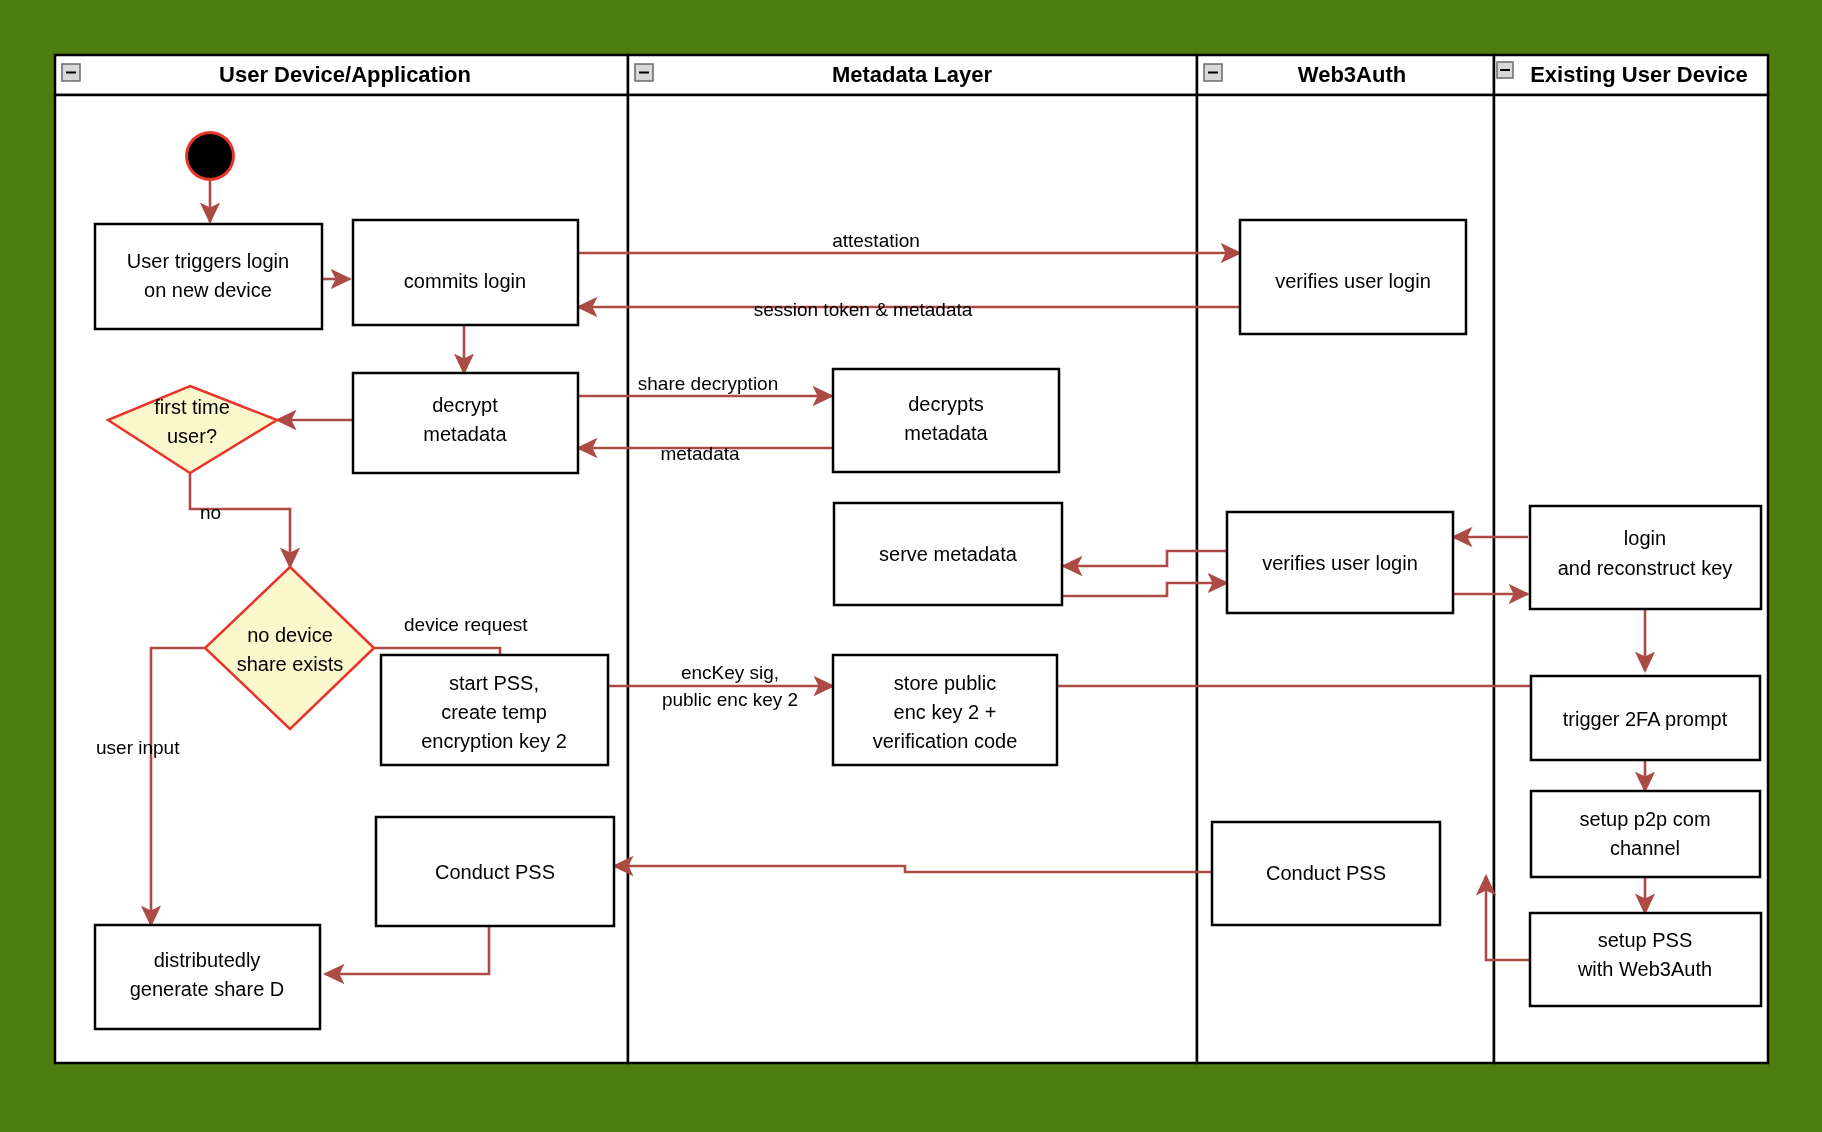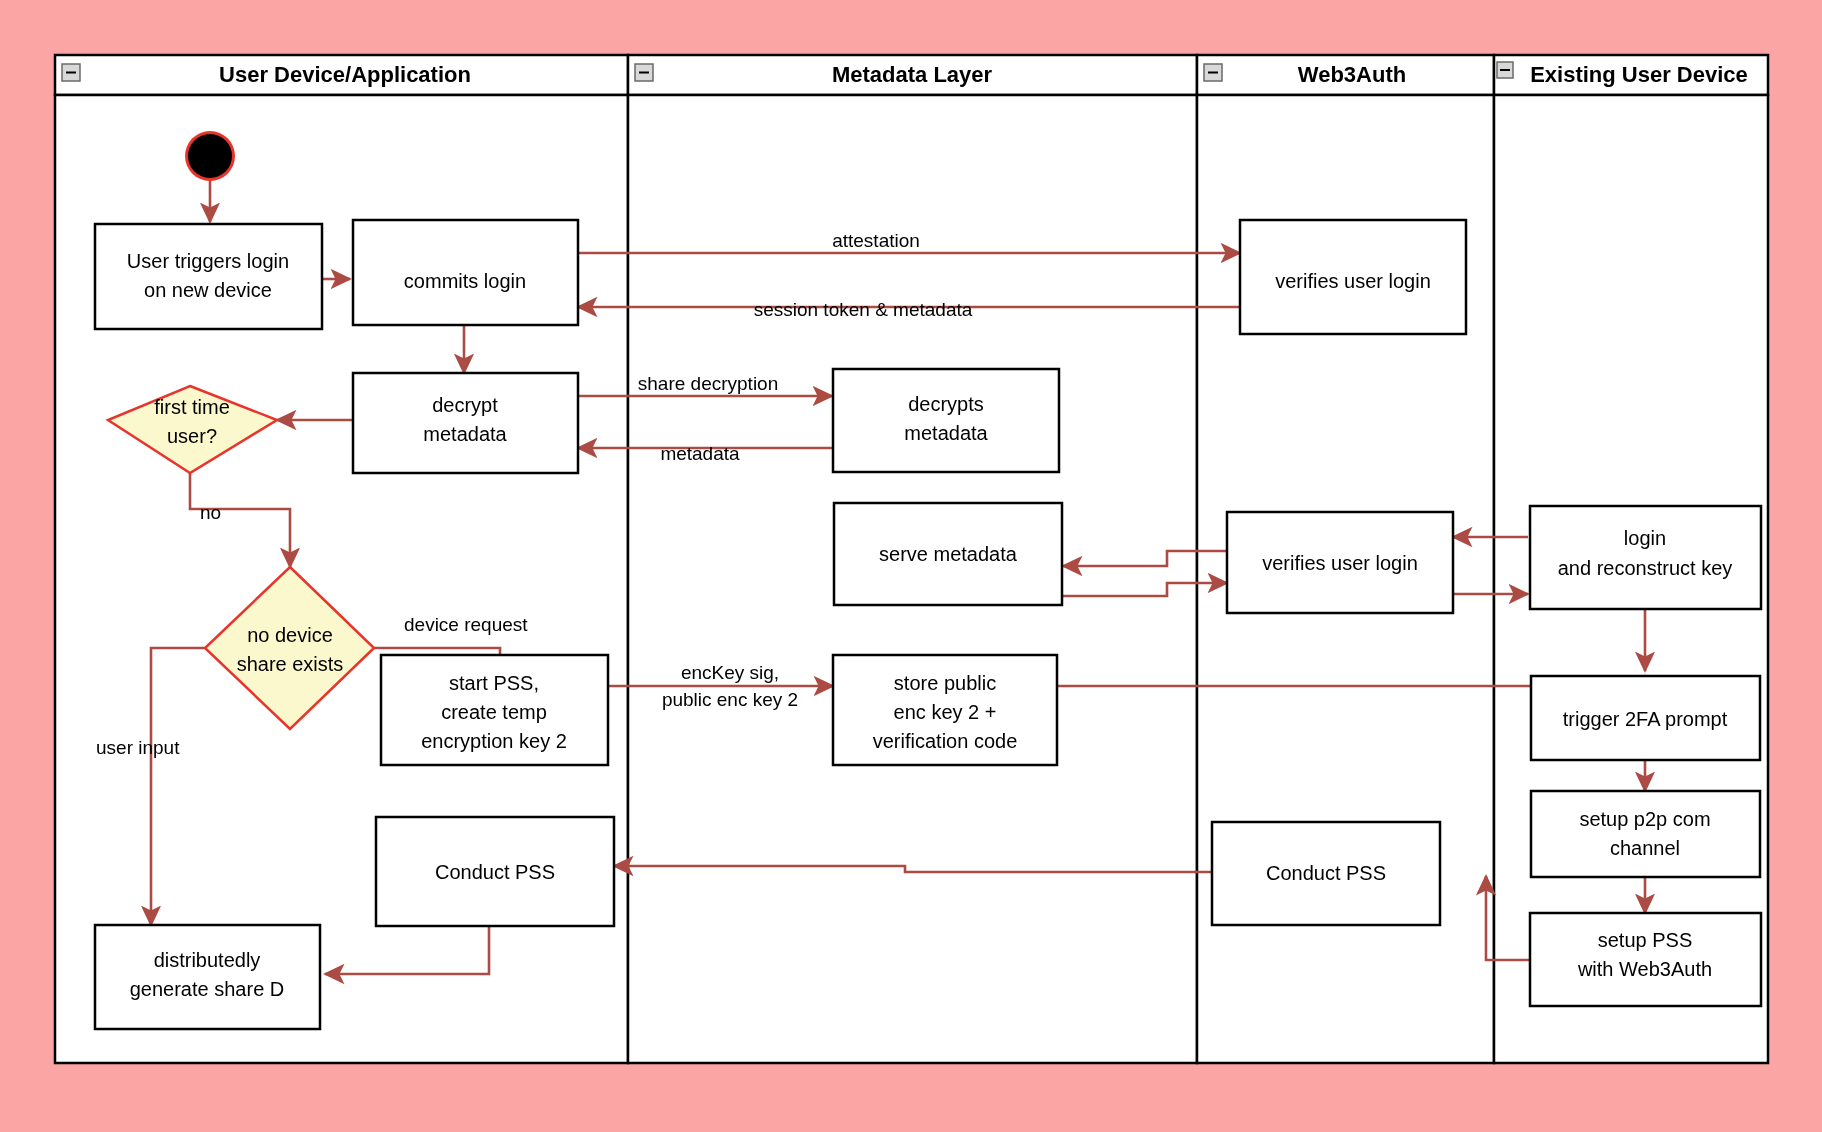--- a/index.html
+++ b/index.html
@@ -7,21 +7,21 @@
     padding: 0;
     background: #ffffff;
   }
   body {
     font-family: "Liberation Sans", sans-serif;
   }
   #stage {
     position: relative;
     width: 1822px;
     height: 1132px;
-    background: #fca5a5;
+    background: #4d7c0f;
     overflow: hidden;
   }
   svg#diagram {
     position: absolute;
     left: 0;
     top: 0;
     width: 1822px;
     height: 1132px;
   }
   .lane-rect {

